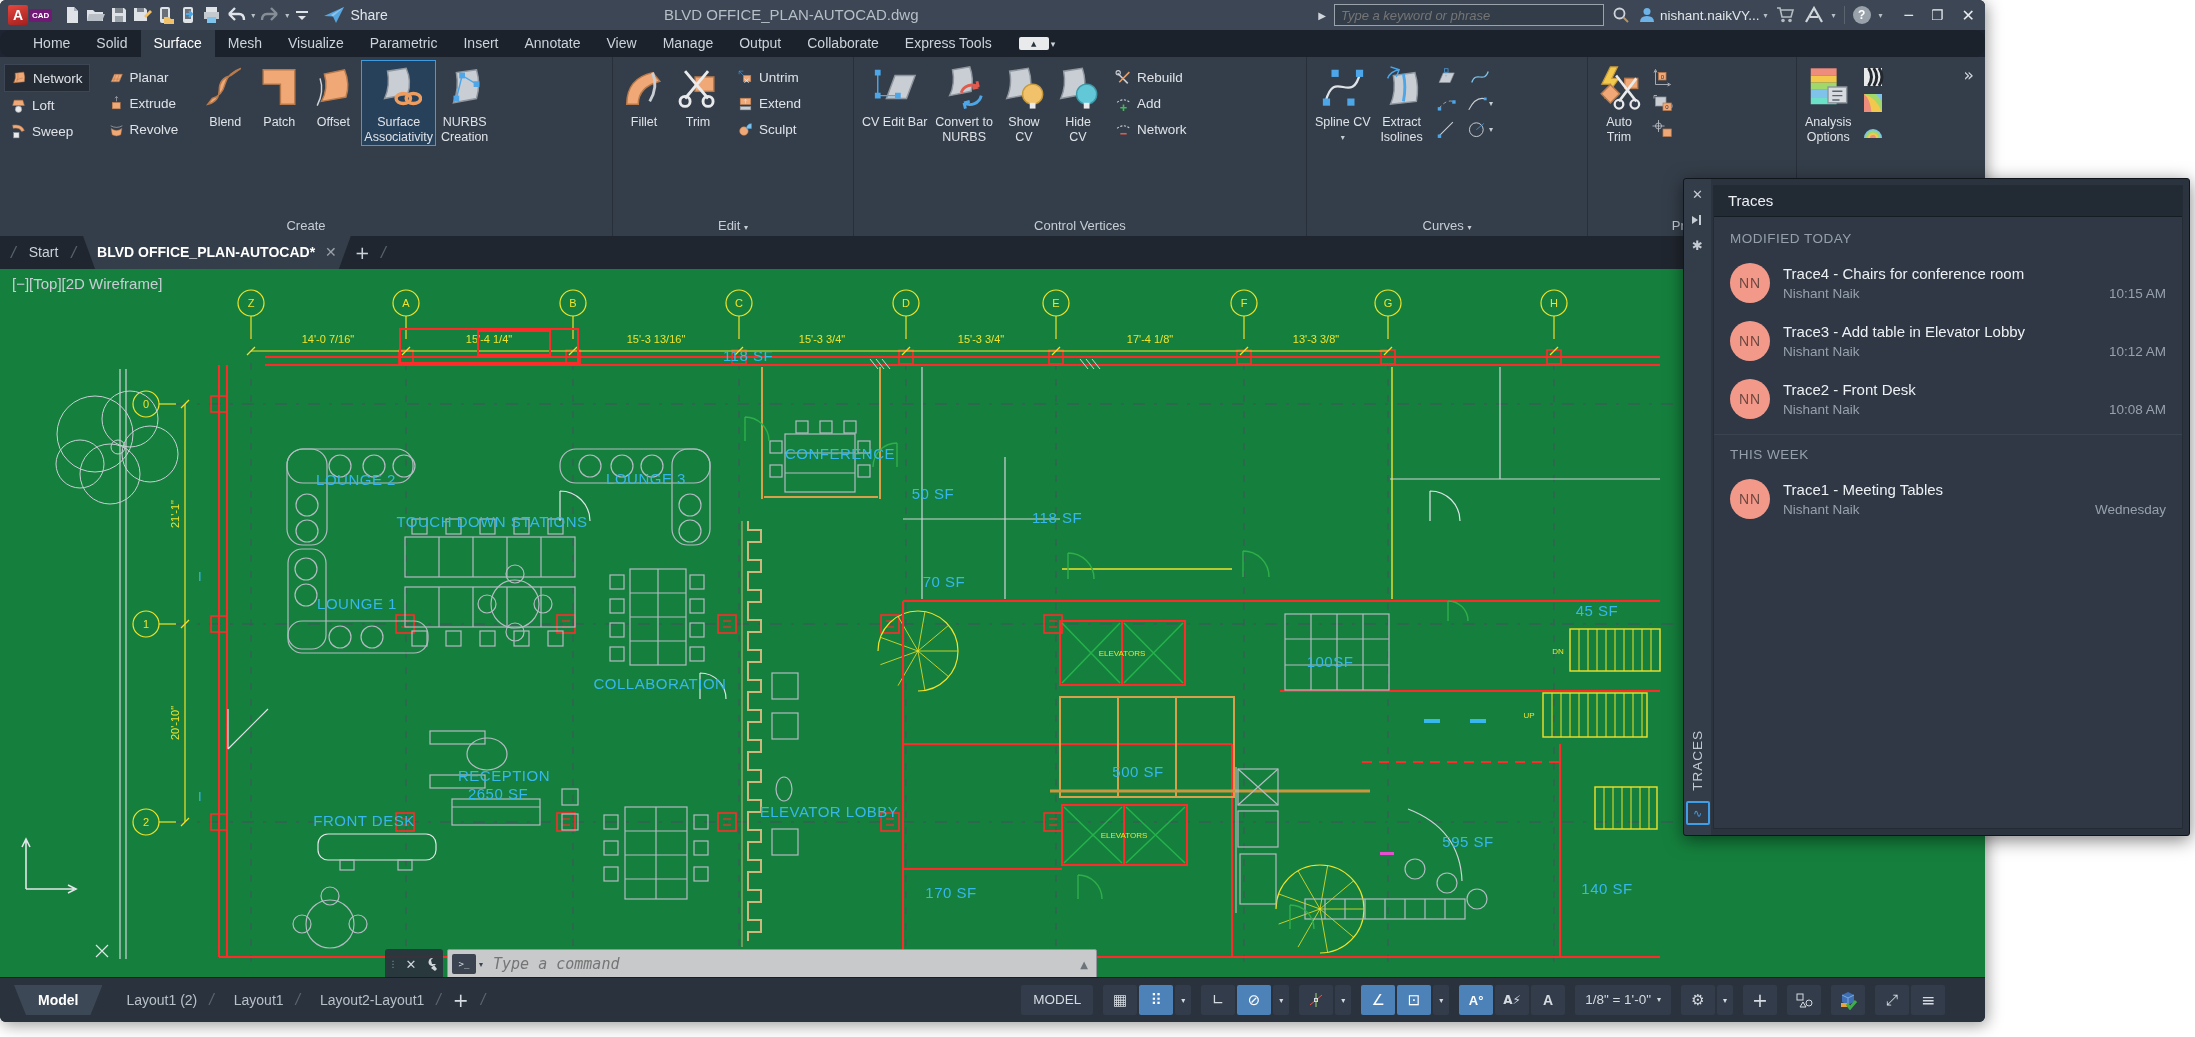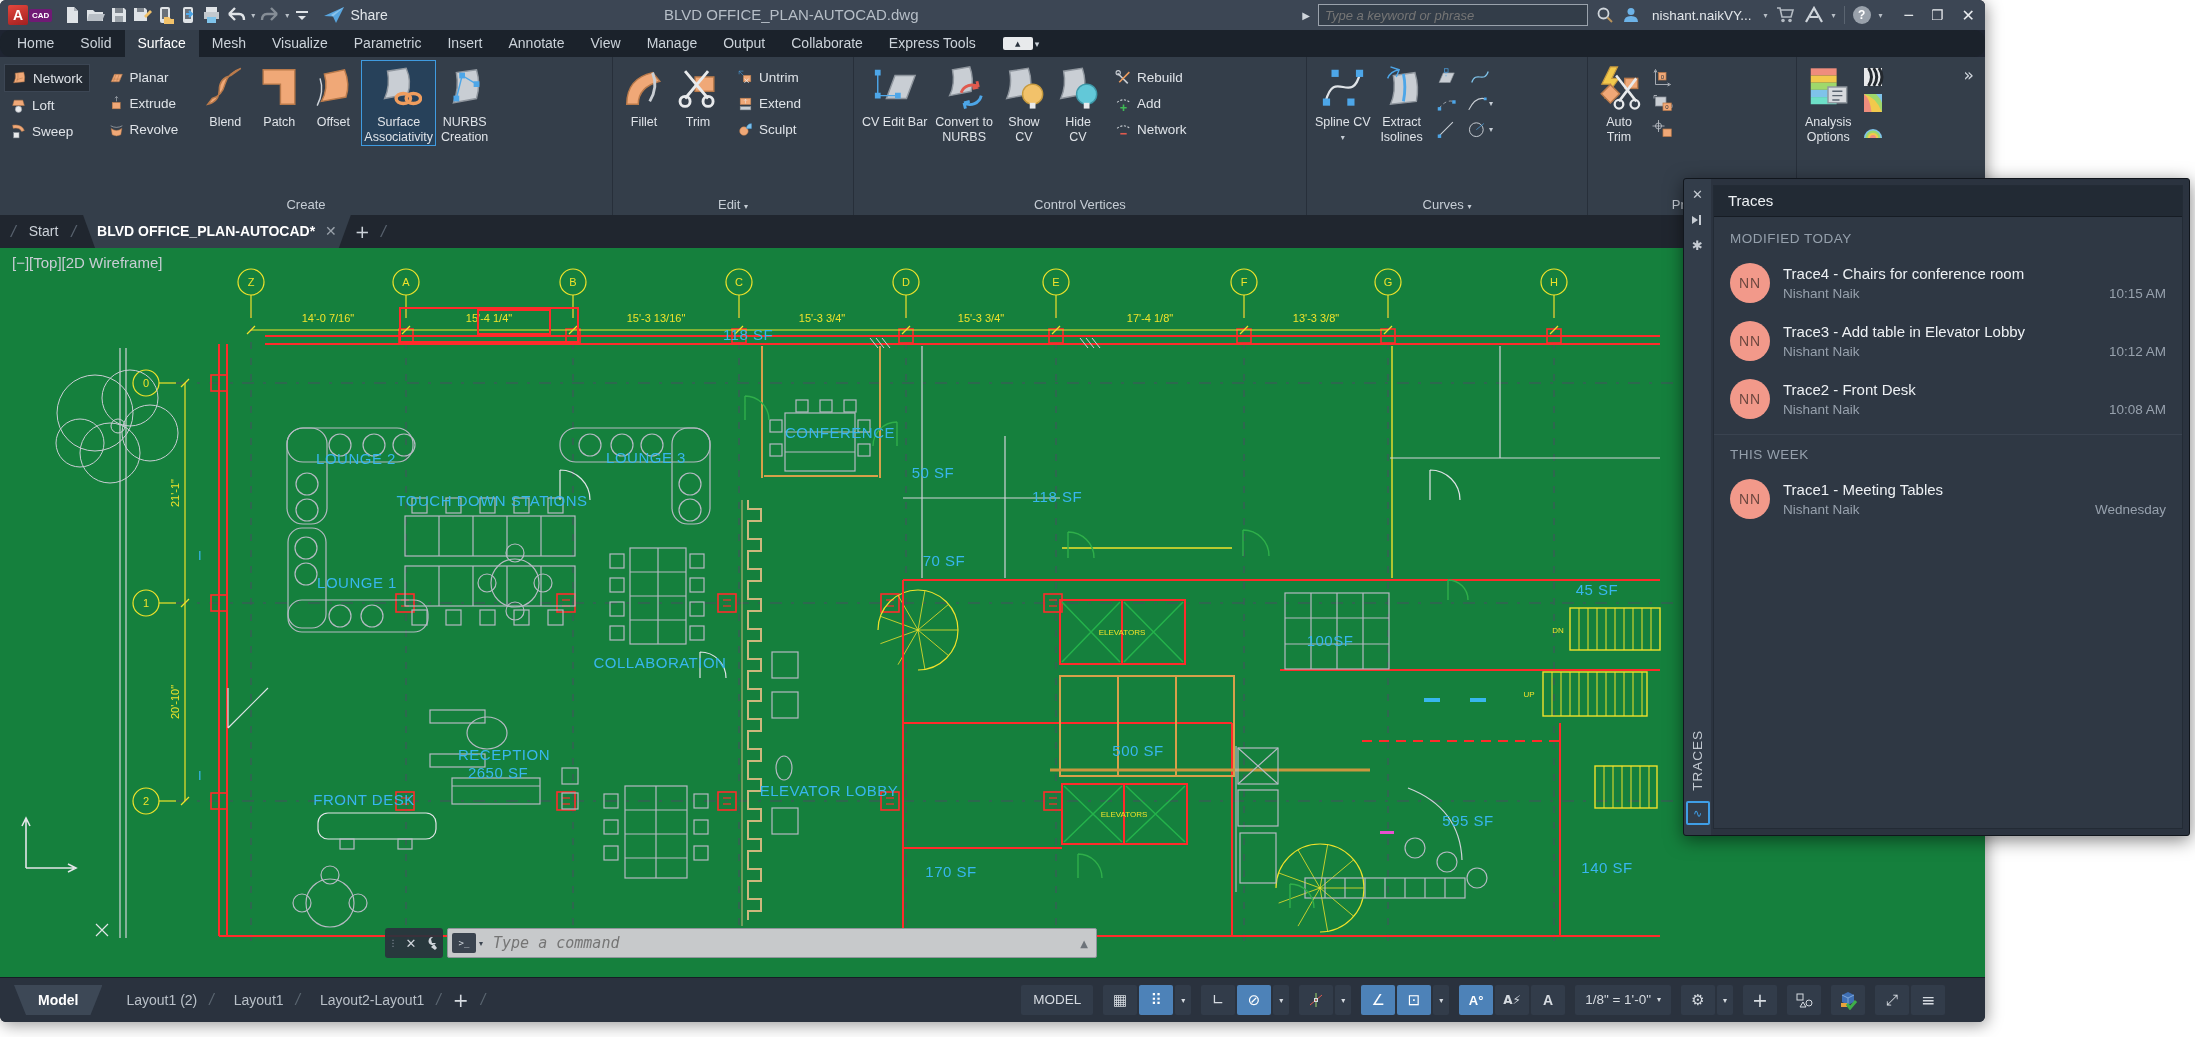--- a/index.html
+++ b/index.html
@@ -22,37 +22,37 @@
   .qat{display:flex;align-items:center;gap:3px;}
   .qat svg{display:block;}
   .qat .car{font-size:8px;color:#b7bec6;margin:0 1px;}
   .share{display:flex;align-items:center;gap:5px;margin-left:12px;color:#e2e6ea;font-size:14px;}
   .doc-title{position:absolute;left:664px;top:0;line-height:30px;font-size:15px;color:#b6bec7;}
   .tb-right{position:absolute;right:0;top:0;height:30px;display:flex;align-items:center;gap:8px;padding-right:10px;}
   .play{color:#cfd5db;font-size:10px;}
   .searchbox{width:268px;height:20px;background:#333d49;border:1px solid #9aa2ac;display:flex;align-items:center;}
   .searchbox input{flex:1;background:transparent;border:none;outline:none;color:#cfd5db;
                    font-style:italic;font-size:13px;padding:0 6px;font-family:"Liberation Sans",sans-serif;}
-  .user{color:#e2e6ea;font-size:13.5px;display:flex;align-items:center;gap:12px;}
+  .user{color:#e2e6ea;font-size:13.5px;display:flex;align-items:center;gap:4px;}
   .tb-div{width:1px;height:18px;background:#5a6470;}
   .helpq{width:18px;height:18px;border-radius:50%;background:#99a1ab;color:#fff;font-weight:bold;
          font-size:12px;display:flex;align-items:center;justify-content:center;}
   .winbtns{display:flex;align-items:center;gap:18px;margin-left:14px;color:#e8ebee;font-size:14px;}
   .winbtns span{cursor:default;}
 
   
-  .ribbontabs{height:27px;background:#1b222b;display:flex;align-items:stretch;flex:none;padding-left:4px;border-radius:11px;}
+  .ribbontabs{height:27px;background:#1b222b;display:flex;align-items:stretch;flex:none;padding-left:20px;border-radius:11px;}
   .rtab{padding:0 13px;line-height:27px;font-size:14px;color:#ccd3da;}
   .rtab.active{background:#343e4a;color:#fff;}
   .collapse-pill{width:30px;height:13px;background:#e8eaec;border-radius:2px;margin:7px 2px 0 14px;
                  display:flex;align-items:center;justify-content:center;font-size:7px;color:#2a323d;}
   .collapse-car{color:#ccd3da;font-size:9px;margin-top:9px;}
 
   
-  .ribbon{height:158px;background:#343e4a;display:flex;flex:none;position:relative;}
+  .ribbon{height:179px;background:#343e4a;display:flex;flex:none;position:relative;}
   .rpanel{border-right:1px solid #272f3a;display:flex;flex-direction:column;flex:none;}
   .rpanel-content{flex:1;display:flex;align-items:flex-start;padding:3px 4px 0 4px;}
   .rpanel-label{height:18px;text-align:center;font-size:13px;color:#c6cdd5;line-height:16px;flex:none;}
   .rcol-small{display:flex;flex-direction:column;margin-top:4px;}
   .rsmall{display:flex;align-items:center;gap:5px;font-size:13.5px;color:#dfe3e8;padding:3px 6px;height:20px;}
   .rsmall.hl{background:#242b34;border:1px solid #3c4document;border:1px solid #3c4654;}
   .rsmall svg{flex:none;}
   .rbig{display:flex;flex-direction:column;align-items:center;text-align:center;
         font-size:12.5px;line-height:15px;color:#dfe3e8;padding:4px 3px 0 3px;margin:0 1px;}
   .rbig svg{width:46px;height:46px;margin-bottom:5px;}

